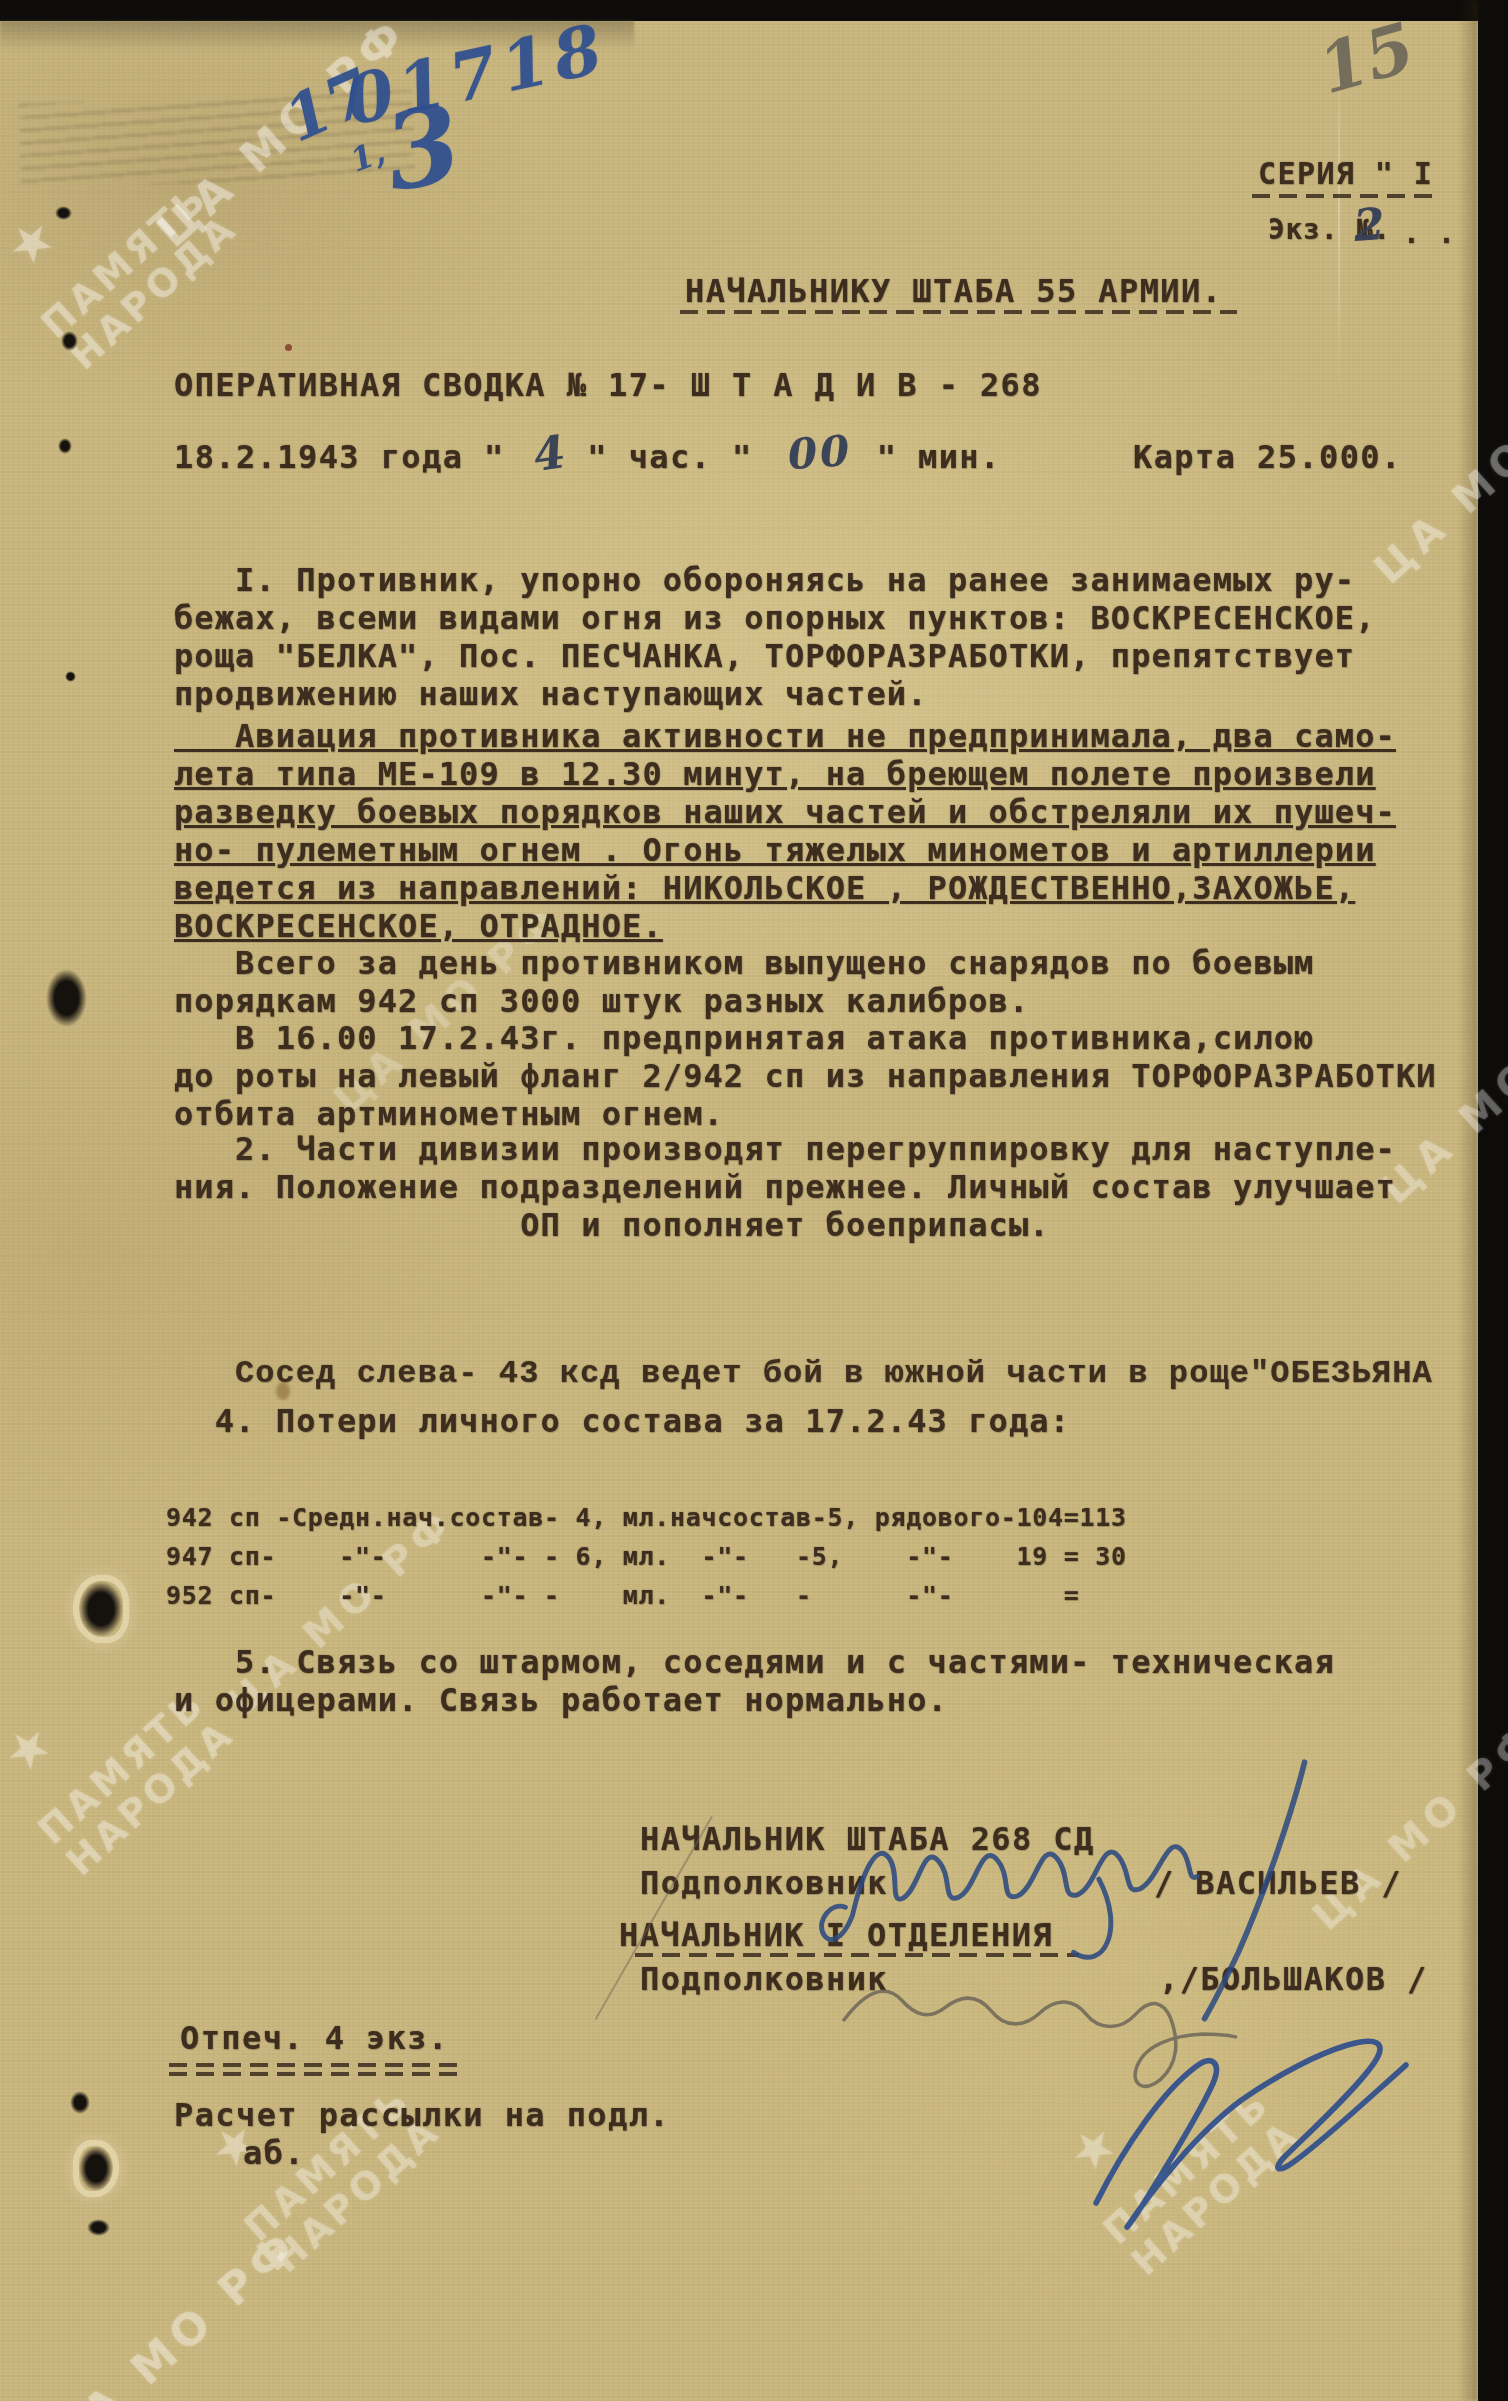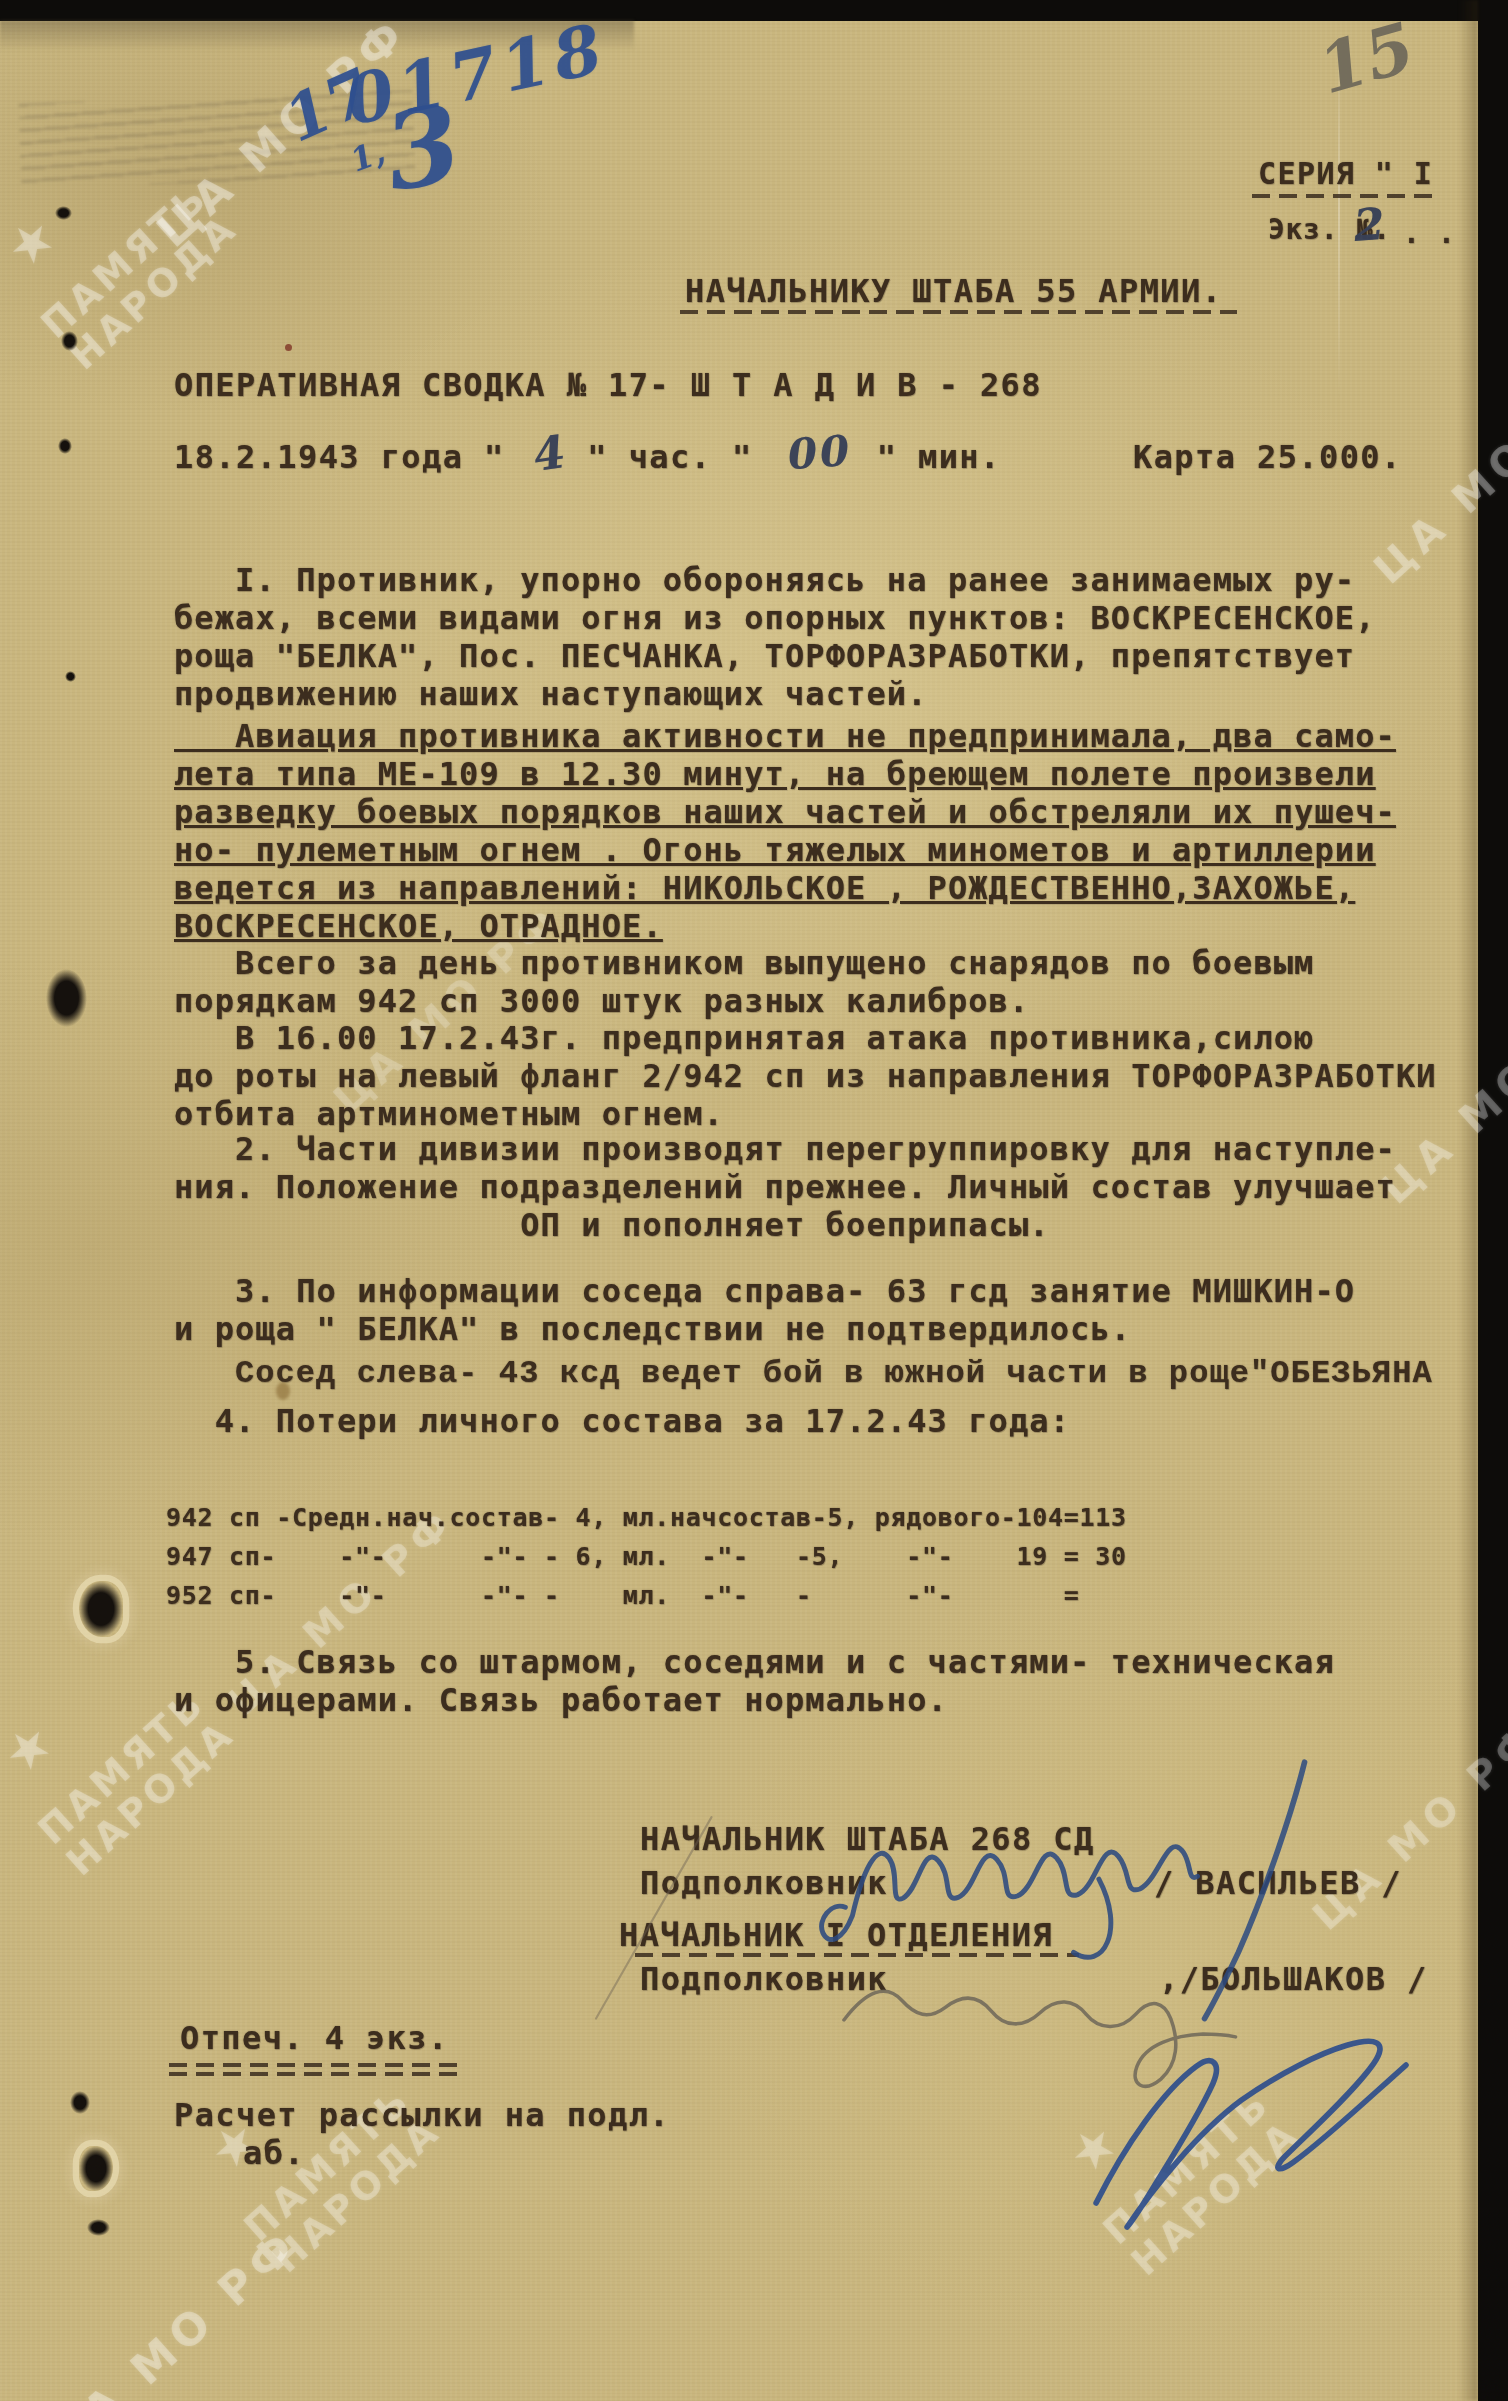--- a/index.html
+++ b/index.html
@@ -117,22 +117,20 @@
 ведется из направлений: НИКОЛЬСКОЕ , РОЖДЕСТВЕННО,ЗАХОЖЬЕ,
 ВОСКРЕСЕНСКОЕ, ОТРАДНОЕ.</div>
   <div class="typed t-body" style="left:174px; top:944px;">   Всего за день противником выпущено снарядов по боевым
 порядкам 942 сп 3000 штук разных калибров.</div>
   <div class="typed t-body" style="left:174px; top:1019px;">   В 16.00 17.2.43г. предпринятая атака противника,силою
 до роты на левый фланг 2/942 сп из направления ТОРФОРАЗРАБОТКИ
 отбита артминометным огнем.</div>
   <div class="typed t-body" style="left:174px; top:1130px;text-align:center;">   2. Части дивизии производят перегруппировку для наступле-
 ния. Положение подразделений прежнее. Личный состав улучшает
 ОП и пополняет боеприпасы.</div>
-  <div class="typed t-body" style="left:174px; top:1272px;">   3. По информации соседа справа- 63 гсд занятие МИШКИН-О
-и роща " БЕЛКА" в последствии не подтвердилось.</div>
   <div class="typed t-body" style="left:174px; top:1355px;font-family:Liberation Mono, monospace;">   Сосед слева- 43 ксд ведет бой в южной части в роще"ОБЕЗЬЯНА</div>
   <div class="typed t-body" style="left:174px; top:1402px;">  4. Потери личного состава за 17.2.43 года:</div>
 
   <div class="typed t-table" style="left:166px; top:1498px;">942 сп -Средн.нач.состав- 4, мл.начсостав-5, рядового-104=113
 947 сп-    -"-      -"- - 6, мл.  -"-   -5,    -"-    19 = 30
 952 сп-    -"-      -"- -    мл.  -"-   -      -"-       =</div>
 
   <div class="typed t-body" style="left:174px; top:1643px;">   5. Связь со штармом, соседями и с частями- техническая
 и офицерами. Связь работает нормально.</div>
 

